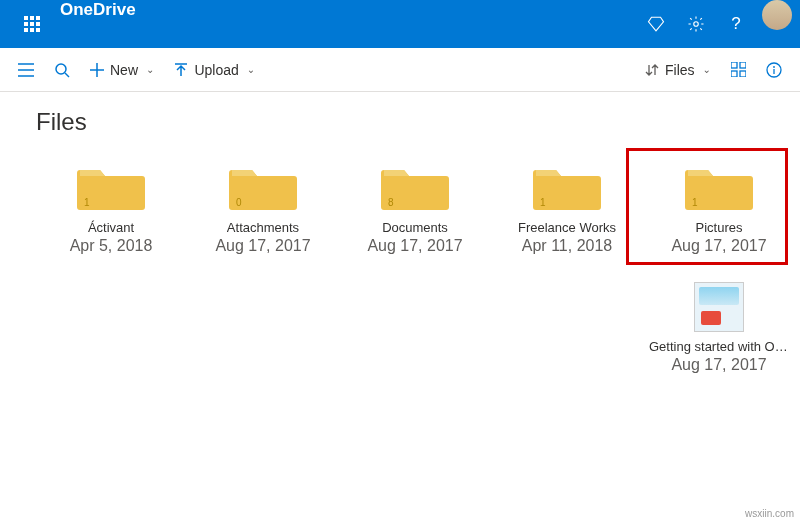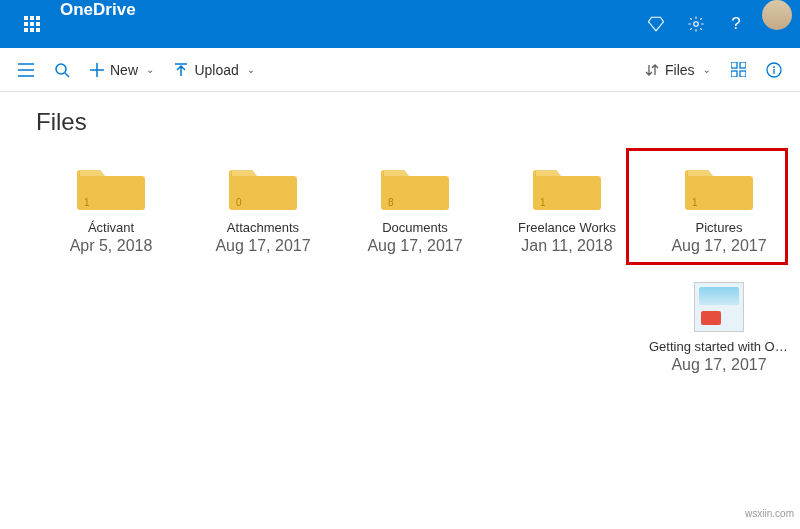--- a/index.html
+++ b/index.html
@@ -162,21 +162,21 @@
       </div>
       <div class="item">
         <div class="thumb">
     <svg class="folder-svg" viewBox="0 0 70 52">
       <path class="folder-body" d="M4 14h62c2 0 3 1 3 3v28c0 2-1 3-3 3H4c-2 0-3-1-3-3V11c0-2 1-3 3-3h20l5 6z"></path>
       <path class="folder-flap" d="M4 8h20l5 6H4z"></path>
     </svg>
     <span class="folder-count">1</span>
   </div>
         <div class="item-name">Freelance Works</div>
-        <div class="item-date">Jan 11, 2018</div>
+        <div class="item-date">Apr 11, 2018</div>
       </div>
       <div class="item">
         <div class="thumb">
     <svg class="folder-svg" viewBox="0 0 70 52">
       <path class="folder-body" d="M4 14h62c2 0 3 1 3 3v28c0 2-1 3-3 3H4c-2 0-3-1-3-3V11c0-2 1-3 3-3h20l5 6z"></path>
       <path class="folder-flap" d="M4 8h20l5 6H4z"></path>
     </svg>
     <span class="folder-count">1</span>
   </div>
         <div class="item-name">Pictures</div>

